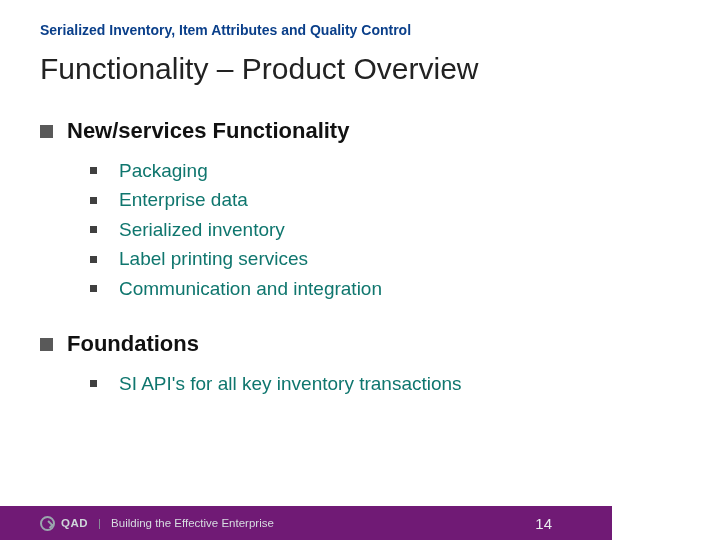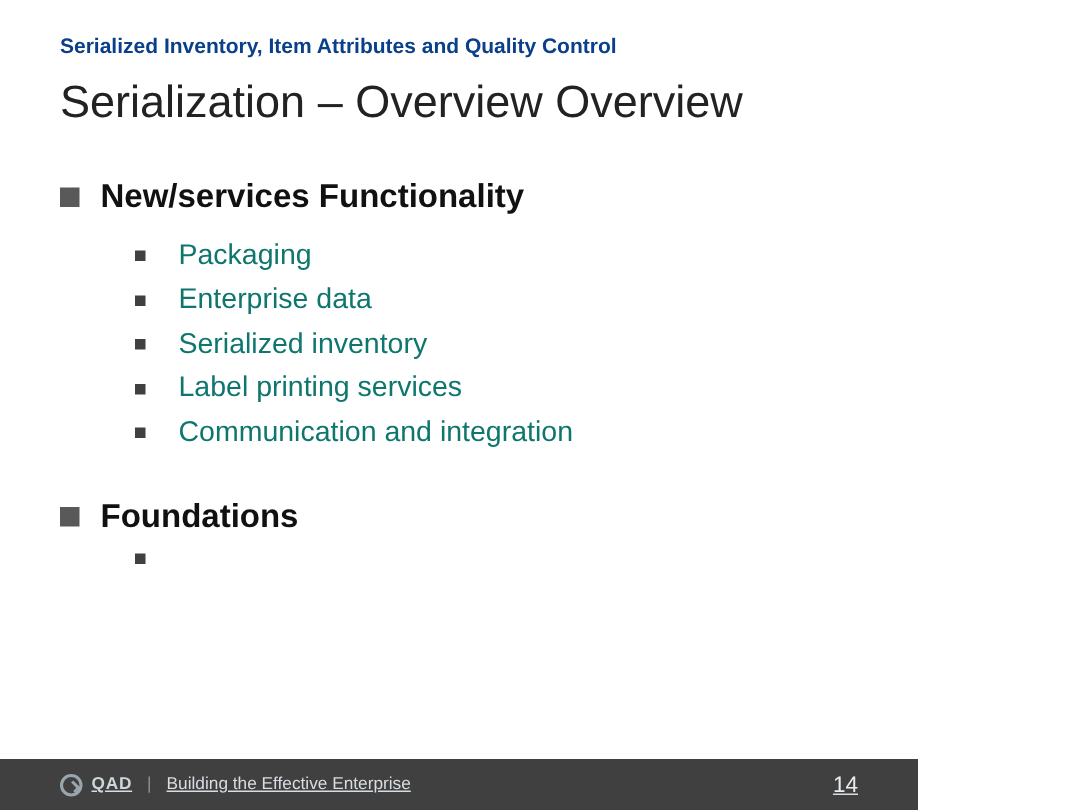--- a/index.html
+++ b/index.html
@@ -7,33 +7,33 @@
   .slide { position: relative; width: 612px; height: 540px; }
   .kicker { position: absolute; top: 22px; left: 40px; font-size: 14px; font-weight: bold; color: #0a3f8a; }
   .title { position: absolute; top: 52px; left: 40px; font-size: 30px; font-weight: 400; color: #222; }
   .content { position: absolute; top: 118px; left: 40px; right: 40px; }
   .sec { margin-bottom: 28px; }
   .h1 { display: flex; align-items: center; gap: 14px; font-size: 22px; font-weight: bold; color: #111; margin-bottom: 12px; }
   .square { width: 13px; height: 13px; background: #595959; flex: 0 0 13px; }
   .items { margin-left: 50px; }
   .item { display: flex; align-items: center; gap: 22px; font-size: 19px; color: #0f766e; line-height: 1.55; }
   .bullet { width: 7px; height: 7px; background: #404040; flex: 0 0 7px; }
-  .footer { position: absolute; left: 0; right: 0; bottom: 0; height: 34px; background: #404040; display: flex; align-items: center; padding: 0 40px 0 40px; color: #d7dde1; font-size: 11.5px; text-decoration: underline; }
+  .footer { position: absolute; left: 0; right: 0; bottom: 0; height: 34px; background: #701a75; display: flex; align-items: center; padding: 0 60px 0 40px; color: #d7dde1; font-size: 11.5px; }
   .logo { display: flex; align-items: center; gap: 6px; font-weight: bold; letter-spacing: 0.5px; color: #cfd6da; }
   .logo-mark { width: 15px; height: 15px; border: 2px solid #9aa6ad; border-radius: 50%; position: relative; }
   .logo-mark::after { content: ""; position: absolute; top: 3px; left: 5px; width: 3px; height: 5px; border-bottom: 2px solid #9aa6ad; border-right: 2px solid #9aa6ad; transform: rotate(-45deg); }
   .divider { margin: 0 10px; color: #8a949a; }
   .pagenum { margin-left: auto; color: #e9edef; font-size: 15px; }
 </style>
 </head>
 <body>
 
 <div class="slide">
   <div class="kicker">Serialized Inventory, Item Attributes and Quality Control</div>
-  <div class="title">Serialization – Overview Overview</div>
+  <div class="title">Functionality – Product Overview</div>
 
   <div class="content">
 
     <div class="sec">
       <div class="h1">
         <span class="square"></span>
         <span>New/services Functionality</span>
       </div>
       <div class="items">
         <div class="item">
@@ -60,20 +60,21 @@
     </div>
 
     <div class="sec">
       <div class="h1">
         <span class="square"></span>
         <span>Foundations</span>
       </div>
       <div class="items">
         <div class="item">
           <span class="bullet"></span>
+          <span>SI API's for all key inventory transactions</span>
         </div>
       </div>
     </div>
 
   </div>
 
   <div class="footer">
     <span class="logo">
       <span class="logo-mark"></span>
       <span>QAD</span>

